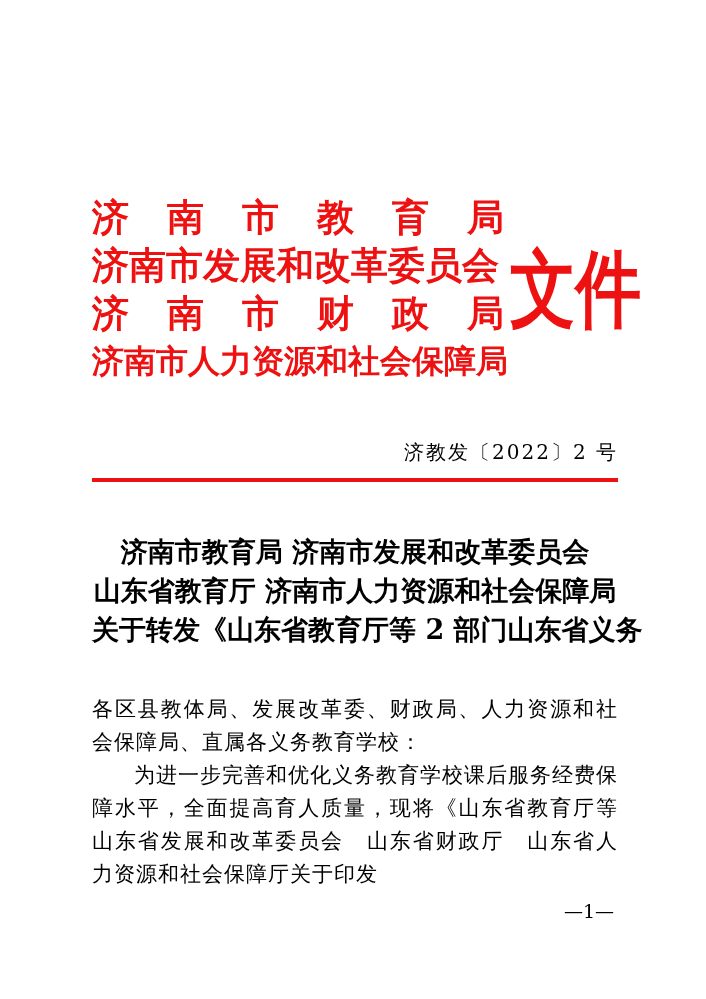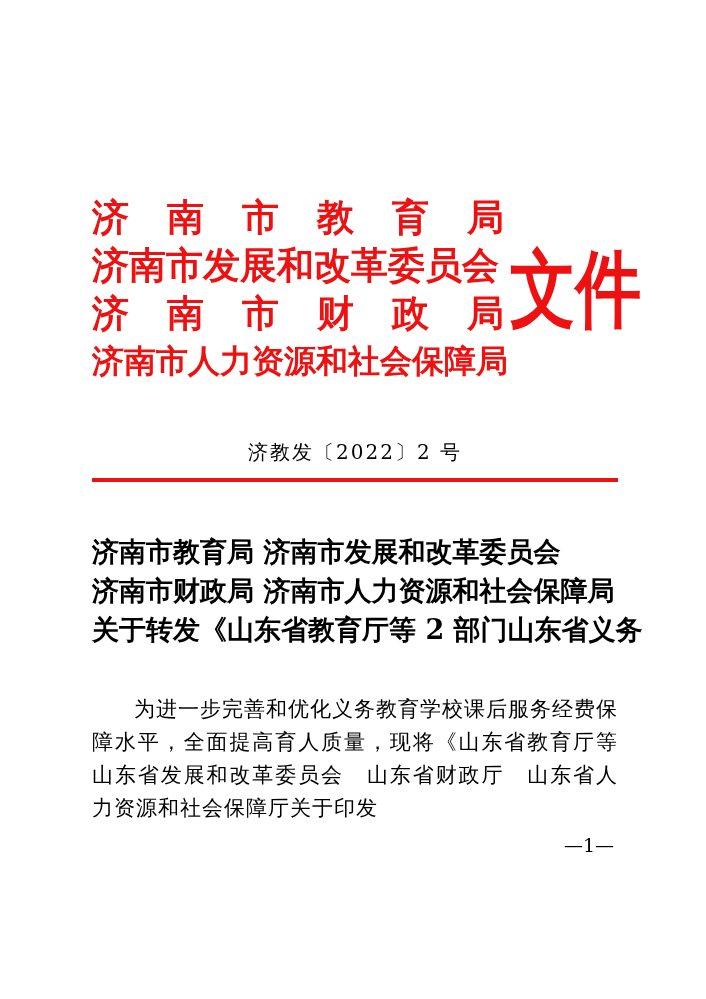--- a/index.html
+++ b/index.html
@@ -43,38 +43,38 @@
     line-height: 84px;
     white-space: nowrap;
     transform: scaleX(0.78);
     transform-origin: left center;
     margin-left: 6px;
   }
 
   
   .doc-number {
     margin-top: 54px;
-    text-align: center;
+    text-align: right;
     font-size: 20px;
     line-height: 26px;
     letter-spacing: 2px;
   }
 
   
   .red-rule {
     border: none;
     height: 4px;
     background: var(--accent-red);
     margin-top: 13px;
   }
 
   
   .title {
     margin-top: 50px;
-    text-align: left;
+    text-align: center;
     font-weight: 700;
     font-size: 27px;
     line-height: 39px;
   }
   .title-line { display: block; white-space: nowrap; }
 
   
   .body-text {
     margin-top: 44px;
     font-size: 21px;
@@ -107,23 +107,24 @@
     </div>
     <div class="doc-word">文件</div>
   </div>
 
   <div class="doc-number">济教发〔2022〕2 号</div>
 
   <hr class="red-rule">
 
   <h1 class="title">
     <span class="title-line">济南市教育局 济南市发展和改革委员会</span>
-    <span class="title-line">济南市财政局 济南市人力资源和社会保障局</span>
+    <span class="title-line">山东省教育厅 济南市人力资源和社会保障局</span>
     <span class="title-line">关于转发《山东省教育厅等 2 部门山东省义务</span>
   </h1>
 
   <div class="body-text">
+    <p>各区县教体局、发展改革委、财政局、人力资源和社会保障局、直属各义务教育学校：</p>
     <p class="indented">为进一步完善和优化义务教育学校课后服务经费保障水平，全面提高育人质量，现将《山东省教育厅等　山东省发展和改革委员会　山东省财政厅　山东省人力资源和社会保障厅关于印发</p>
   </div>
 
   <div class="page-number">—1—</div>
 
 </div>
 
 </body></html>

